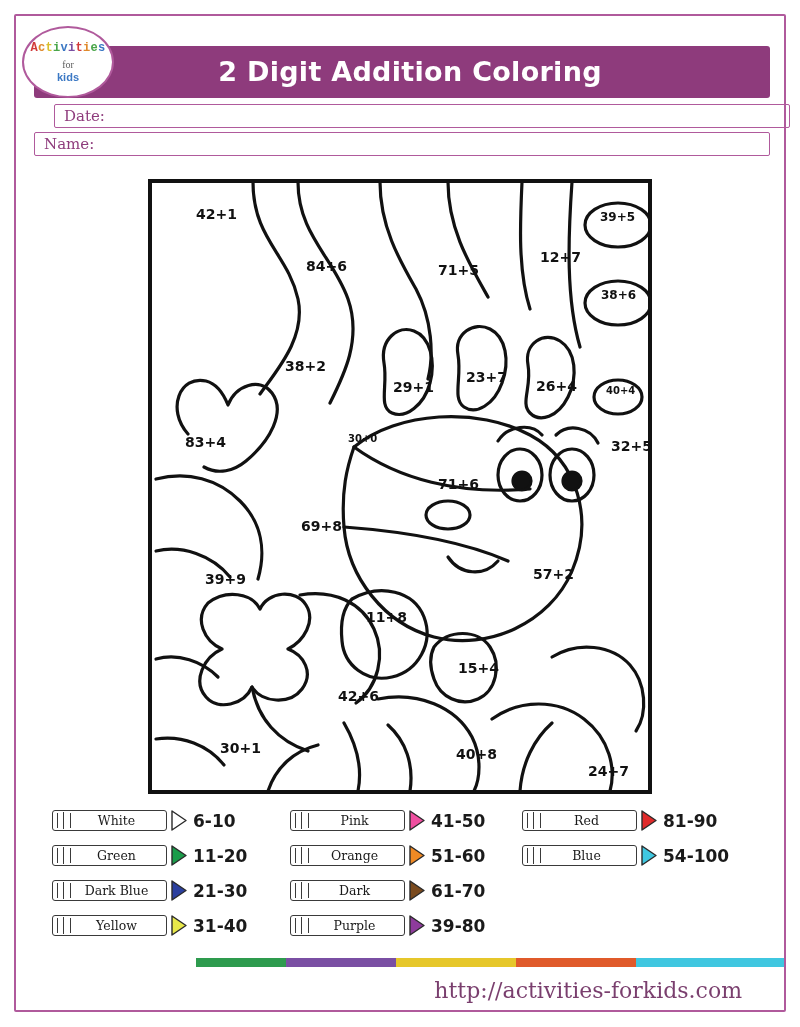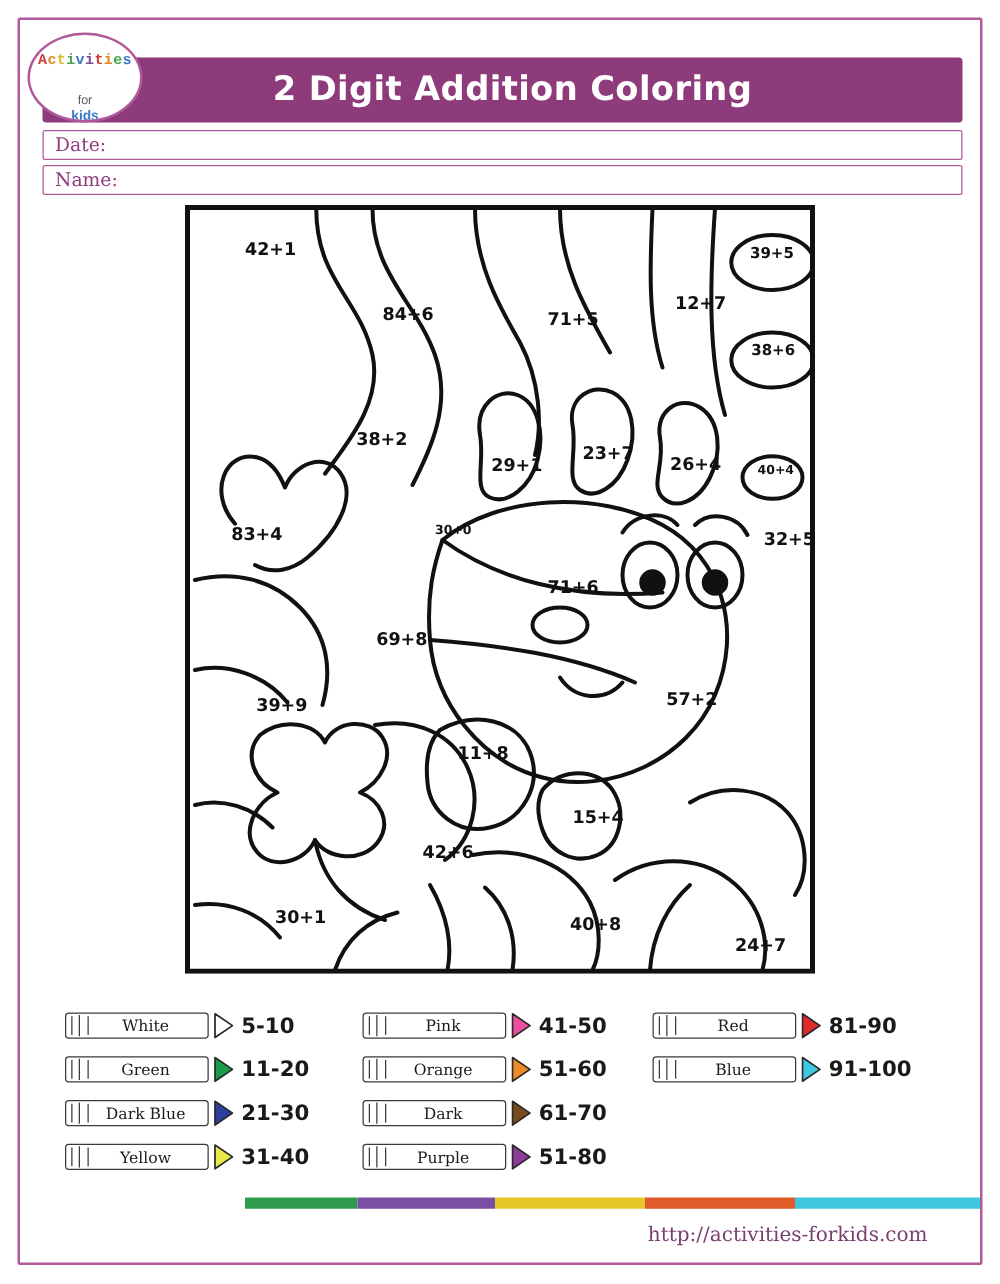--- a/index.html
+++ b/index.html
@@ -75,47 +75,47 @@
   .logo .l1 span:nth-child(1){color:#d13b3b}
   .logo .l1 span:nth-child(2){color:#e08a2c}
   .logo .l1 span:nth-child(3){color:#d9bf2c}
   .logo .l1 span:nth-child(4){color:#4aa64a}
   .logo .l1 span:nth-child(5){color:#3b78c4}
   .logo .l1 span:nth-child(6){color:#7a4fa3}
   .logo .l1 span:nth-child(7){color:#d13b3b}
   .logo .l1 span:nth-child(8){color:#e08a2c}
   .logo .l1 span:nth-child(9){color:#4aa64a}
   .logo .l1 span:nth-child(10){color:#3b78c4}
-  .logo .l2 { font-size: 10px; color: #5c5c5c; margin-top: 20px; }
+  .logo .l2 { font-size: 10px; color: #5c5c5c; margin-top: 4px; font-family: Liberation Serif, serif; }
   .logo .l3 { font-size: 11px; color: #3b78c4; font-weight: bold; margin-top: 1px; }
 
   
   .field-row {
     position: absolute;
     left: 34px;
     width: 736px;
     height: 24px;
     border: 1px solid #b05a9c;
     box-sizing: border-box;
     border-radius: 2px;
   }
   .field-row .lbl {
     position: absolute;
     left: 9px; top: 2px;
     font-size: 15px;
     color: #8e3b7c;
     font-family: "DejaVu Serif", serif;
   }
-  #date-row { top: 104px; }
+  #date-row { top: 104px; margin-left: 20px; }
   #name-row { top: 132px; text-decoration: underline; }
 
   
   .art-wrap {
     position: absolute;
-    left: 148px; top: 164px;
+    left: 148px; top: 179px;
     width: 504px; height: 615px;
   }
   .art-wrap svg { display: block; }
 
   
   .legend {
     position: absolute;
     left: 52px; top: 806px;
     width: 700px; height: 120px;
   }
@@ -193,21 +193,21 @@
   }
   .strip div { height: 100%; }
 
   .site-url {
     position: absolute;
     left: 0; top: 978px;
     width: 772px;
     text-align: right;
     padding-right: 30px;
     box-sizing: border-box;
-    font-size: 16px;
+    font-size: 22px;
     color: #7a3f6e;
     font-family: "DejaVu Serif", serif;
   }
 
   
   .mlabel {
     font-family: "DejaVu Sans", sans-serif;
     font-weight: bold;
     fill: #111;
   }
@@ -329,21 +329,21 @@
         <div class="legend-item">
           <div class="crayon">
             <span class="ridge"></span>
             <span class="cname">White</span>
           </div>
           <span class="tip-outline">
             <svg width="16" height="21" viewBox="0 0 16 21">
               <path d="M1 1 L15 10.5 L1 20 Z" fill="#ffffff" stroke="#2a2a2a" stroke-width="1.4" stroke-linejoin="round"></path>
             </svg>
           </span>
-          <span class="range">5-10</span>
+          <span class="range">6-10</span>
         </div>
         <div class="legend-item">
           <div class="crayon">
             <span class="ridge"></span>
             <span class="cname">Green</span>
           </div>
           <span class="tip-outline">
             <svg width="16" height="21" viewBox="0 0 16 21">
               <path d="M1 1 L15 10.5 L1 20 Z" fill="#1a9c4a" stroke="#2a2a2a" stroke-width="1.4" stroke-linejoin="round"></path>
             </svg>
@@ -415,21 +415,21 @@
         <div class="legend-item">
           <div class="crayon">
             <span class="ridge"></span>
             <span class="cname">Purple</span>
           </div>
           <span class="tip-outline">
             <svg width="16" height="21" viewBox="0 0 16 21">
               <path d="M1 1 L15 10.5 L1 20 Z" fill="#8e3b9c" stroke="#2a2a2a" stroke-width="1.4" stroke-linejoin="round"></path>
             </svg>
           </span>
-          <span class="range">51-80</span>
+          <span class="range">39-80</span>
         </div>
       </div>
     <div class="legend-col" id="legend-col-2">
         <div class="legend-item">
           <div class="crayon">
             <span class="ridge"></span>
             <span class="cname">Red</span>
           </div>
           <span class="tip-outline">
             <svg width="16" height="21" viewBox="0 0 16 21">
@@ -441,21 +441,21 @@
         <div class="legend-item">
           <div class="crayon">
             <span class="ridge"></span>
             <span class="cname">Blue</span>
           </div>
           <span class="tip-outline">
             <svg width="16" height="21" viewBox="0 0 16 21">
               <path d="M1 1 L15 10.5 L1 20 Z" fill="#3fc7e0" stroke="#2a2a2a" stroke-width="1.4" stroke-linejoin="round"></path>
             </svg>
           </span>
-          <span class="range">91-100</span>
+          <span class="range">54-100</span>
         </div>
       </div>
   </div>
 
   <div class="strip" id="color-strip">
       <div style="background: rgb(255, 255, 255); width: 180px;"></div>
       <div style="background: rgb(46, 155, 78); width: 90px;"></div>
       <div style="background: rgb(122, 79, 163); width: 110px;"></div>
       <div style="background: rgb(230, 199, 42); width: 120px;"></div>
       <div style="background: rgb(224, 90, 42); width: 120px;"></div>

